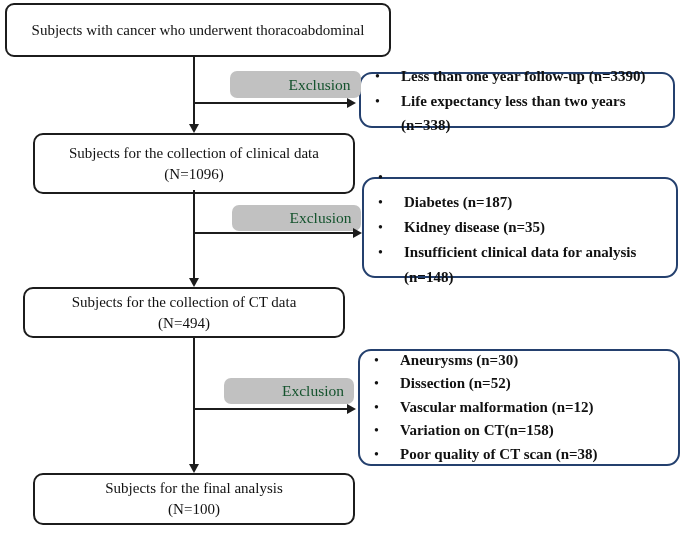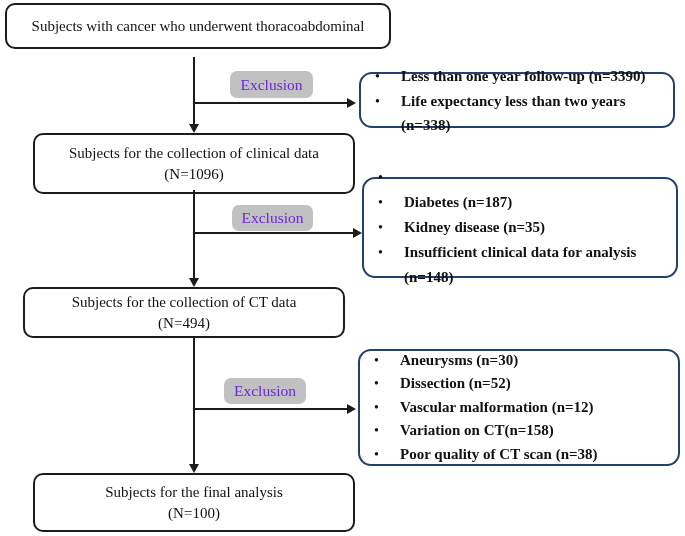--- a/index.html
+++ b/index.html
@@ -18,24 +18,24 @@
     border:2px solid #1c1c1c;
     border-radius:10px;
     background:#ffffff;
     display:flex; flex-direction:column;
     align-items:center; justify-content:center;
     text-align:center;
     font-size:15px; line-height:21px;
     box-sizing:border-box;
     padding:0 6px;
   }
-  .box-enroll { left:5px;  top:3px;   width:386px; height:46px; }
+  .box-enroll { left:5px;  top:3px;   width:386px; height:54px;border-radius:9px; }
   .box-clinical { left:33px; top:133px; width:322px; height:61px; }
   .box-ct      { left:23px; top:287px; width:322px; height:51px; }
-  .box-final   { left:33px; top:473px; width:322px; height:59px; }
+  .box-final   { left:33px; top:473px; width:322px; height:52px; }
 
   
   .excl-box {
     position:absolute;
     border:2px solid #24406e;
     border-radius:13px;
     background:#ffffff;
     box-sizing:border-box;
     display:flex; flex-direction:column; justify-content:center;
     font-size:15px;
@@ -53,21 +53,22 @@
   .li-text { white-space:pre-wrap; padding-left:14px;font-weight:bold; }
 
   
   .excl-label {
     position:absolute;
     background:#c1c1c1;
     border-radius:7px;
     text-align:center;
     font-size:15.5px;
     display:flex; align-items:center; justify-content:center;
-    color:#6d28d9;
+    color:#14532d;
+    padding-left:48px;
   }
   .label-1 { left:230px; top:71px;  width:83px; height:27px; }
   .label-2 { left:232px; top:205px; width:81px; height:26px; }
   .label-3 { left:224px; top:378px; width:82px; height:26px; }
 
   
   .vline, .hline { position:absolute; background:#1c1c1c; }
   .vline { width:2px; }
   .hline { height:2px; }
   .v1 { left:193px; top:57px;  height:68px; }

